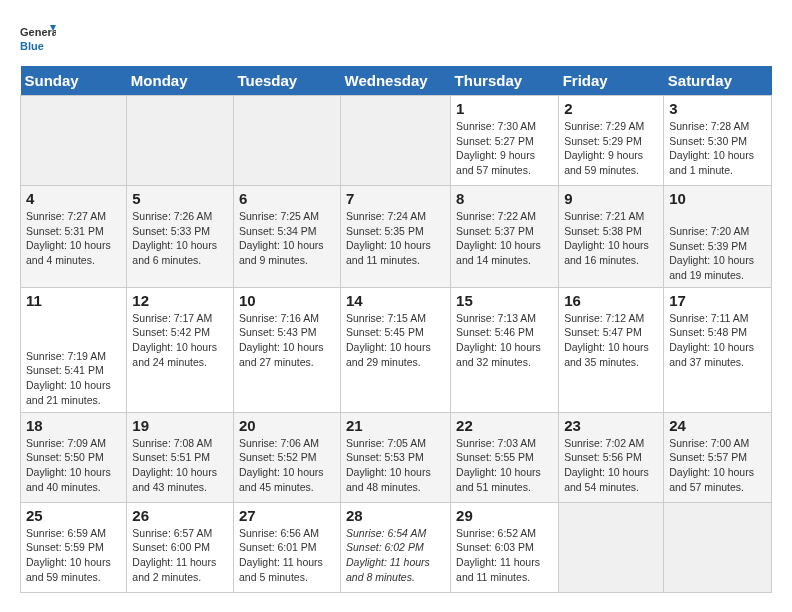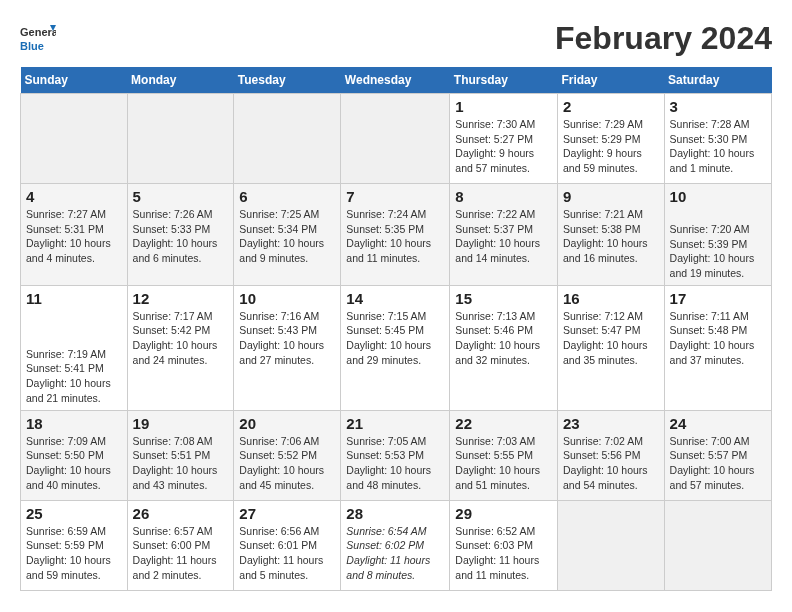--- a/index.html
+++ b/index.html
@@ -37,21 +37,21 @@
     table {
       width: 100%;
       border-collapse: collapse;
       font-size: 11px;
     }
     thead tr th {
       background: #2a6db5;
       color: #fff;
       padding: 6px 4px;
       text-align: left;
-      font-size: 12px;
+      font-size: 15px;
       font-weight: bold;
     }
     tbody tr td {
       border: 1px solid #ccc;
       vertical-align: top;
       padding: 4px 5px;
       width: 113px;
       height: 90px;
     }
     tbody tr td.empty {
@@ -85,21 +85,20 @@
 <div class="header">
   <div class="logo">
   <svg width="36" height="36" viewBox="0 0 36 36">
     <rect width="36" height="36" fill="white"></rect>
     <text x="0" y="16" font-size="11" font-weight="bold" font-family="Arial" fill="#333">General</text>
     <text x="0" y="30" font-size="11" font-weight="bold" font-family="Arial" fill="#1a6db5">Blue</text>
     <polygon points="30,5 36,5 33,11" fill="#1a6db5"></polygon>
   </svg>
 </div>
   <div class="title-block">
-    <h1>February 2024</h1>
   </div>
 </div>
 
 <table>
   <thead>
     <tr>
     <th>Sunday</th>
         <th>Monday</th>
         <th>Tuesday</th>
         <th>Wednesday</th>

